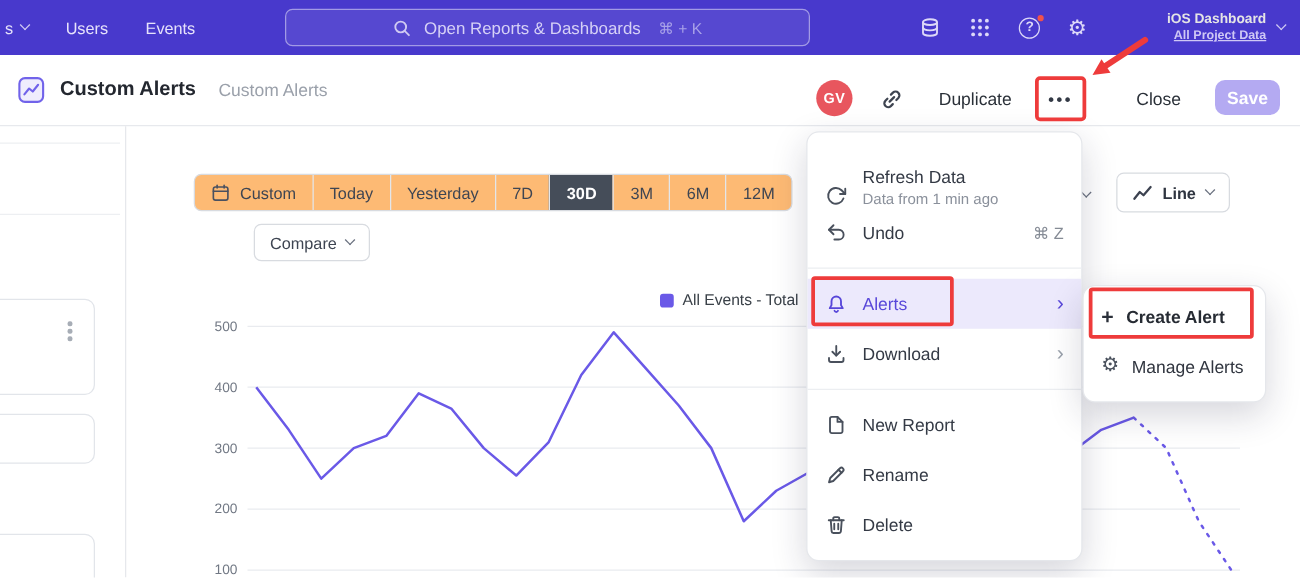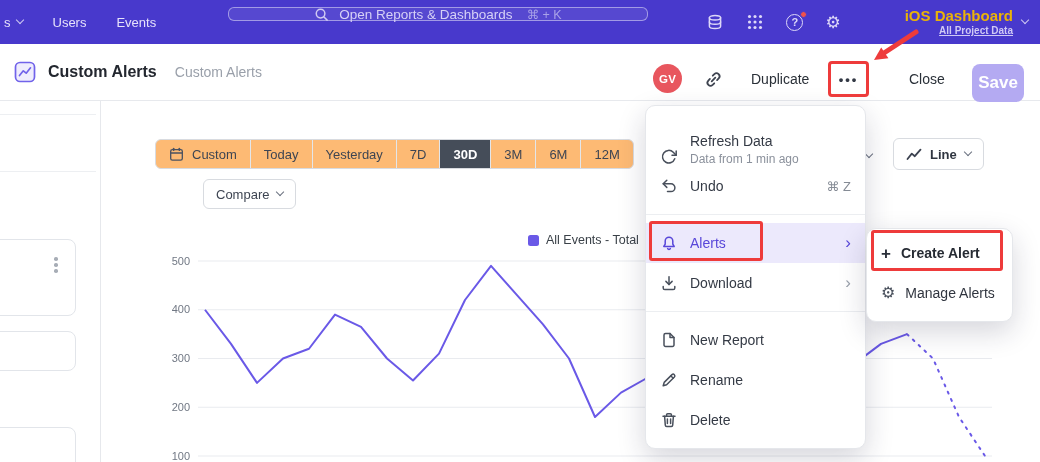--- a/index.html
+++ b/index.html
@@ -13,57 +13,57 @@
   svg{display:block;}
 
   
   .topnav{position:absolute;left:0;top:0;width:1040px;height:44px;background:var(--topnav_bg);
           display:flex;align-items:center;}
   .nav-left{display:flex;align-items:center;gap:30px;padding-left:4px;height:100%;}
   .nav-item{color:#E6E2FB;font-size:13px;cursor:pointer;display:flex;align-items:center;gap:6px;white-space:nowrap;}
   .chev{display:inline-block;width:6px;height:6px;border-right:1.6px solid #6B7280;
         border-bottom:1.6px solid #6B7280;transform:rotate(45deg);position:relative;top:-2px;}
   .chev.light{border-color:#CFC9F2;}
-  .searchbox{position:absolute;left:228px;top:7px;width:420px;height:14px;border:1px solid rgba(255,255,255,.45);
+  .searchbox{position:absolute;left:228px;top:7px;width:420px;height:30px;border:1px solid rgba(255,255,255,.45);
              background:rgba(255,255,255,.08);border-radius:6px;display:flex;align-items:center;
              justify-content:center;gap:10px;cursor:text;}
   .searchbox svg{width:15px;height:15px;stroke:#CFC9F2;stroke-width:1.6;fill:none;stroke-linecap:round;}
   .search-ph{font-size:13.5px;color:#D6D1F6;}
   .search-kbd{font-size:12.5px;color:#A9A2E8;margin-left:4px;}
   .nav-right{position:absolute;right:12px;top:0;height:44px;display:flex;align-items:center;gap:22px;}
   .navicon{cursor:pointer;}
   .nav-right svg.icon18{width:18px;height:18px;stroke:#DDD8F8;stroke-width:1.5;fill:none;stroke-linecap:round;}
   .apps g{fill:#DDD8F8;}
   .help-wrap{position:relative;cursor:pointer;}
   .help-circle{width:17px;height:17px;border:1.6px solid #DDD8F8;border-radius:50%;display:flex;
                align-items:center;justify-content:center;font-size:11px;font-weight:bold;color:#DDD8F8;}
   .notif-dot{position:absolute;top:-3px;right:-4px;width:7px;height:7px;border-radius:50%;
              background:#F1514B;border:1.5px solid var(--topnav_bg);}
   .gear{font-size:17px;color:#DDD8F8;line-height:1;}
   .project{display:flex;align-items:center;gap:9px;cursor:pointer;margin-left:2px;}
   .project-text{text-align:right;line-height:1.2;}
-  .project-title{font-size:15px;font-weight:700;color:#eab308;padding-left:40px;}
+  .project-title{font-size:11px;font-weight:700;color:#e5e5e5;padding-left:40px;}
   .project-sub{font-size:10px;font-weight:700;color:#CFC8F5;text-decoration:underline;}
 
   
   .header2{position:absolute;left:0;top:44px;width:1040px;height:57px;background:#fff;
            border-bottom:1px solid #E7E9ED;display:flex;align-items:center;padding-left:14px;gap:12px;}
   .page-title{font-size:16px;font-weight:700;color:#23272F;}
   .crumb{font-size:14px;color:#9AA0AA;margin-left:6px;}
   .avatar{position:absolute;left:653px;top:64px;width:29px;height:29px;border-radius:50%;
           background:var(--avatar_bg);color:#fff;font-size:11.5px;font-weight:700;letter-spacing:.3px;
           display:flex;align-items:center;justify-content:center;cursor:pointer;}
   .linkicon{position:absolute;left:704px;top:70px;cursor:pointer;}
   .linkicon svg{width:19px;height:19px;stroke:#3E4450;stroke-width:1.7;fill:none;stroke-linecap:round;}
   .dup{position:absolute;left:751px;top:71px;font-size:14px;color:#2A3038;cursor:pointer;}
   .morebtn{position:absolute;left:833px;top:66px;width:31px;height:26px;display:flex;align-items:center;
            justify-content:center;font-size:13px;font-weight:700;letter-spacing:2px;color:#333945;cursor:pointer;}
   .closebtn{position:absolute;left:909px;top:71px;font-size:14px;color:#2A3038;cursor:pointer;}
-  .savebtn{position:absolute;left:972px;top:64px;width:52px;height:38px;border-radius:8px;border:none;
-           background:var(--save_bg);color:#fff;font-size:17px;font-weight:600;display:flex;
+  .savebtn{position:absolute;left:972px;top:64px;width:52px;height:28px;border-radius:8px;border:none;
+           background:var(--save_bg);color:#fff;font-size:14px;font-weight:600;display:flex;
            align-items:center;justify-content:center;cursor:pointer;}
 
   
   .side-divider{position:absolute;left:100px;top:101px;width:1px;height:361px;background:#E6E8EC;}
   .side-line{position:absolute;left:0;width:96px;height:1px;background:#EDEFF2;}
   .side-card{position:absolute;left:-14px;width:90px;border:1px solid #E2E5EA;border-radius:8px;background:#fff;}
   .kebab{position:absolute;left:54px;top:257px;display:flex;flex-direction:column;gap:2.5px;cursor:pointer;}
   .kebab i{width:3.5px;height:3.5px;border-radius:50%;background:#A7ADB6;}
 
   

